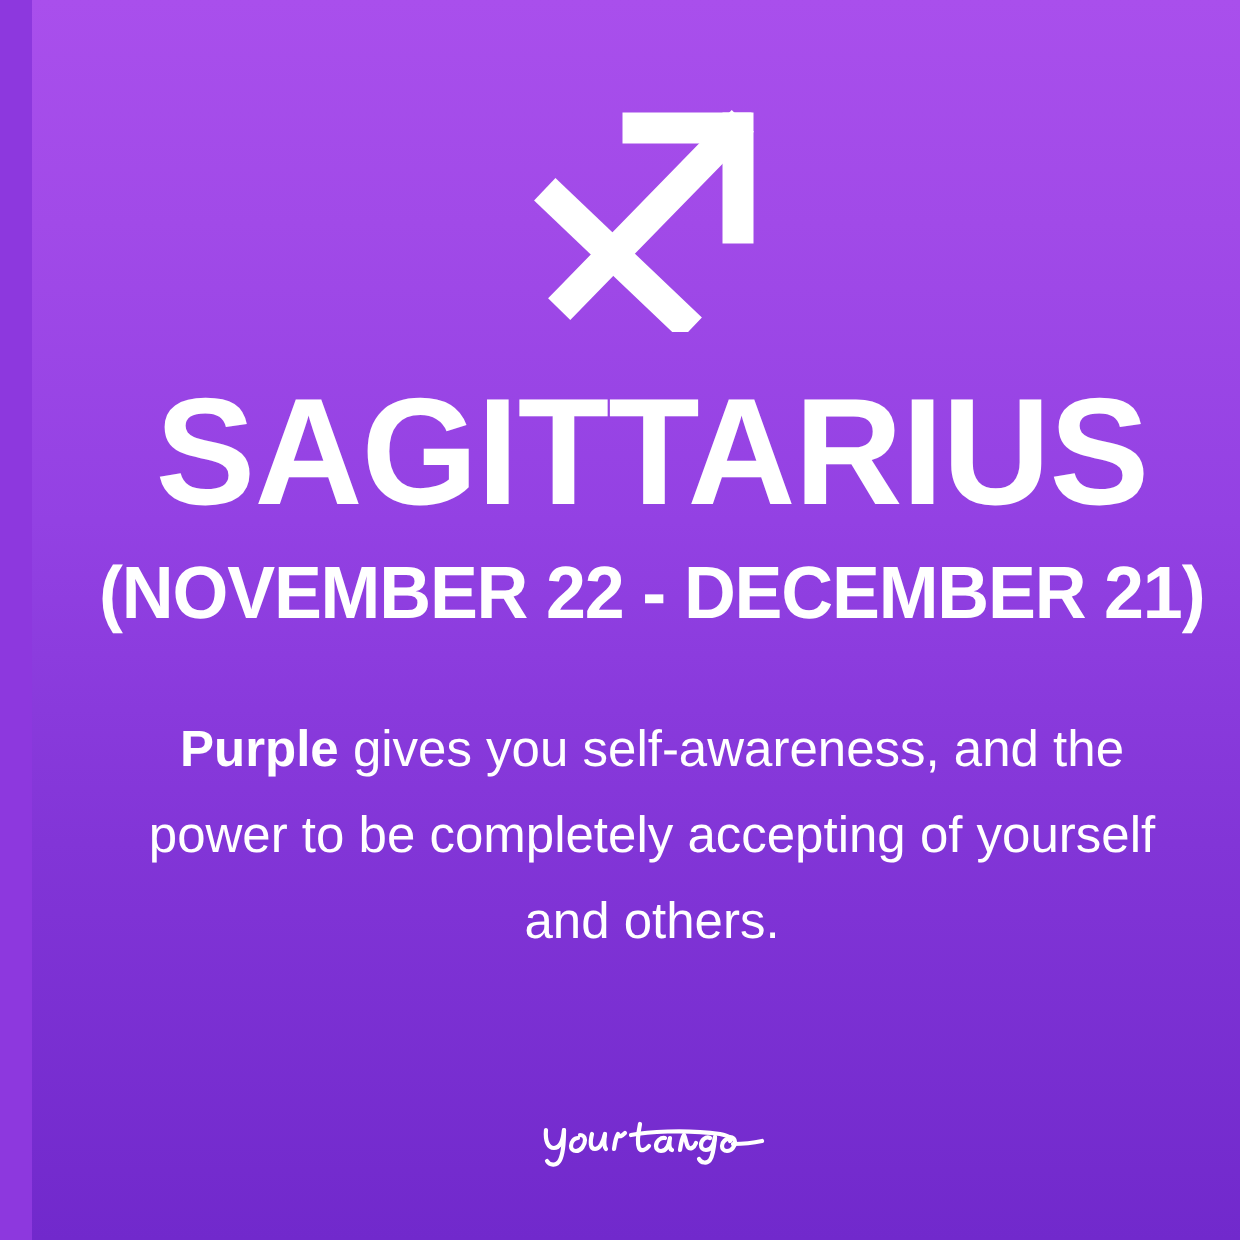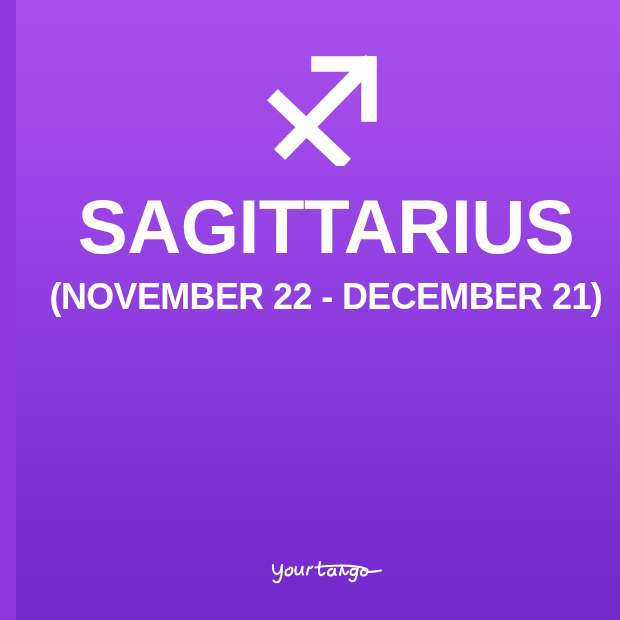--- a/index.html
+++ b/index.html
@@ -124,20 +124,23 @@
 
         <line x1="12" y1="52" x2="74" y2="111"></line>
       </g>
     </svg>
   </div>
 
   <div id="sign-name">SAGITTARIUS</div>
 
   <div id="date-range">(NOVEMBER 22 - DECEMBER 21)</div>
 
+  <div id="description">
+    <span class="accent">Purple</span><span> gives you self-awareness, and the power to be completely accepting of yourself and others.</span>
+  </div>
 
   <div id="brand-logo">
     <svg id="brand-svg" viewBox="0 0 236 60" aria-hidden="true">
       <g fill="none" stroke="#ffffff" stroke-width="4.2" stroke-linecap="round" stroke-linejoin="round">
 
         <path d="M12 22 C11 33, 14 40, 20 40 C26 40, 29 32, 30 22"></path>
         <path d="M30 22 C30 36, 29 46, 26 52 C23 58, 16 58, 13 53"></path>
 
         <path d="M44 30 C40 30, 37 34, 37 38 C37 41, 39 43, 42 43 C47 43, 51 37, 51 32 C51 29, 49 27, 46 27"></path>
 

